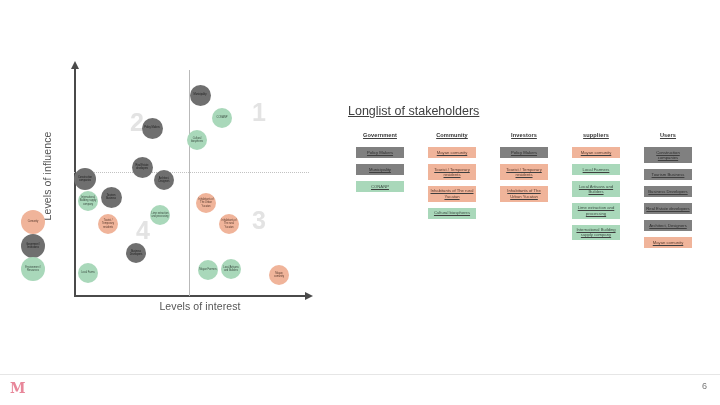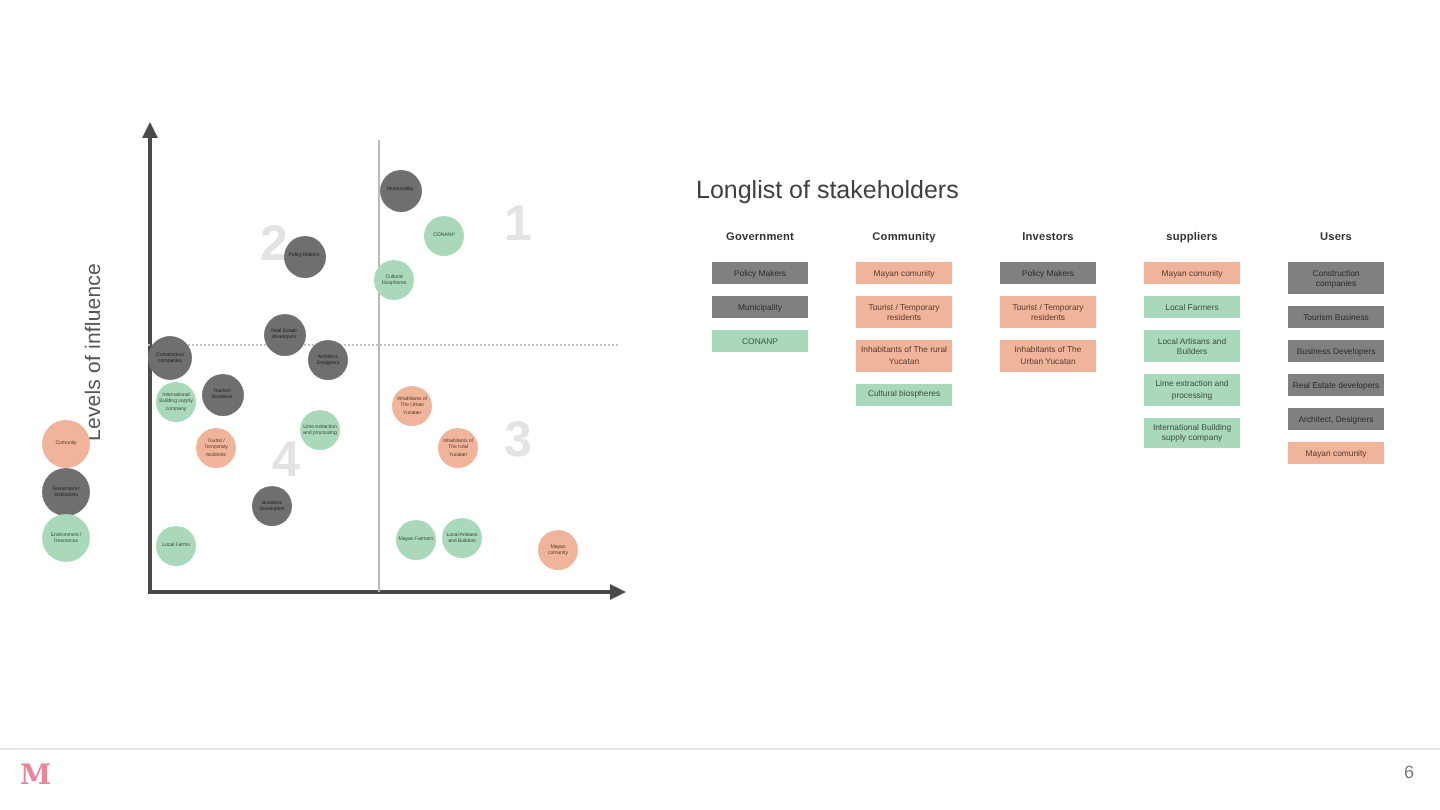--- a/index.html
+++ b/index.html
@@ -34,21 +34,21 @@
 
   .bub{position:absolute;border-radius:50%;display:flex;align-items:center;
     justify-content:center;text-align:center;box-sizing:border-box;
     font-size:2.6px;line-height:1.18;padding:1px;overflow:hidden;
     letter-spacing:-.05px;}
   .bub.gray{background:#6f6f6f;color:#1f1f1f;}
   .bub.green{background:#a9d8ba;color:#3d4f44;}
   .bub.salmon{background:#f0b49a;color:#5a3b2e;}
 
   
-  .longlist{position:absolute;left:344px;top:88px;width:360px;}
+  .longlist{position:absolute;left:344px;top:104px;width:360px;text-decoration:underline;}
   .ll-title{font-size:12.5px;color:#3f3f3f;margin:0 0 14px 4px;font-weight:400;}
   .cols{display:flex;align-items:flex-start;gap:0;}
   .col{width:72px;display:flex;flex-direction:column;align-items:center;}
   .col-head{font-size:5.6px;font-weight:700;color:#333;margin-bottom:9px;letter-spacing:.1px;}
   .chip{width:48px;min-height:11px;margin-bottom:6px;display:flex;align-items:center;
     justify-content:center;text-align:center;font-size:4.2px;line-height:1.28;
     padding:2.5px 2px;box-sizing:border-box;}
   .chip.gray{background:#808080;color:#2b2b2b;}
   .chip.green{background:#a9d8ba;color:#3d4f44;}
   .chip.salmon{background:#f0b49a;color:#5a3b2e;}
@@ -64,20 +64,21 @@
 
 <div class="slide">
 
   <div class="matrix">
     <div class="axis-y"></div>
     <div class="axis-x"></div>
     <div class="divider-v"></div>
     <div class="divider-h"></div>
 
     <div class="ylabel">Levels of influence</div>
+    <div class="xlabel">Levels of interest</div>
 
     <div id="quad-host">
         <div class="quad" style="left: 252px; top: 100px;">1</div>
         <div class="quad" style="left: 130px; top: 110px;">2</div>
         <div class="quad" style="left: 252px; top: 208px;">3</div>
         <div class="quad" style="left: 136px; top: 218px;">4</div>
       </div>
     <div id="bubble-host">
         <div class="bub gray" style="left: 189.5px; top: 84.5px; width: 21px; height: 21px;">Municipality</div>
         <div class="bub green" style="left: 212px; top: 108px; width: 20px; height: 20px;">CONANP</div>

